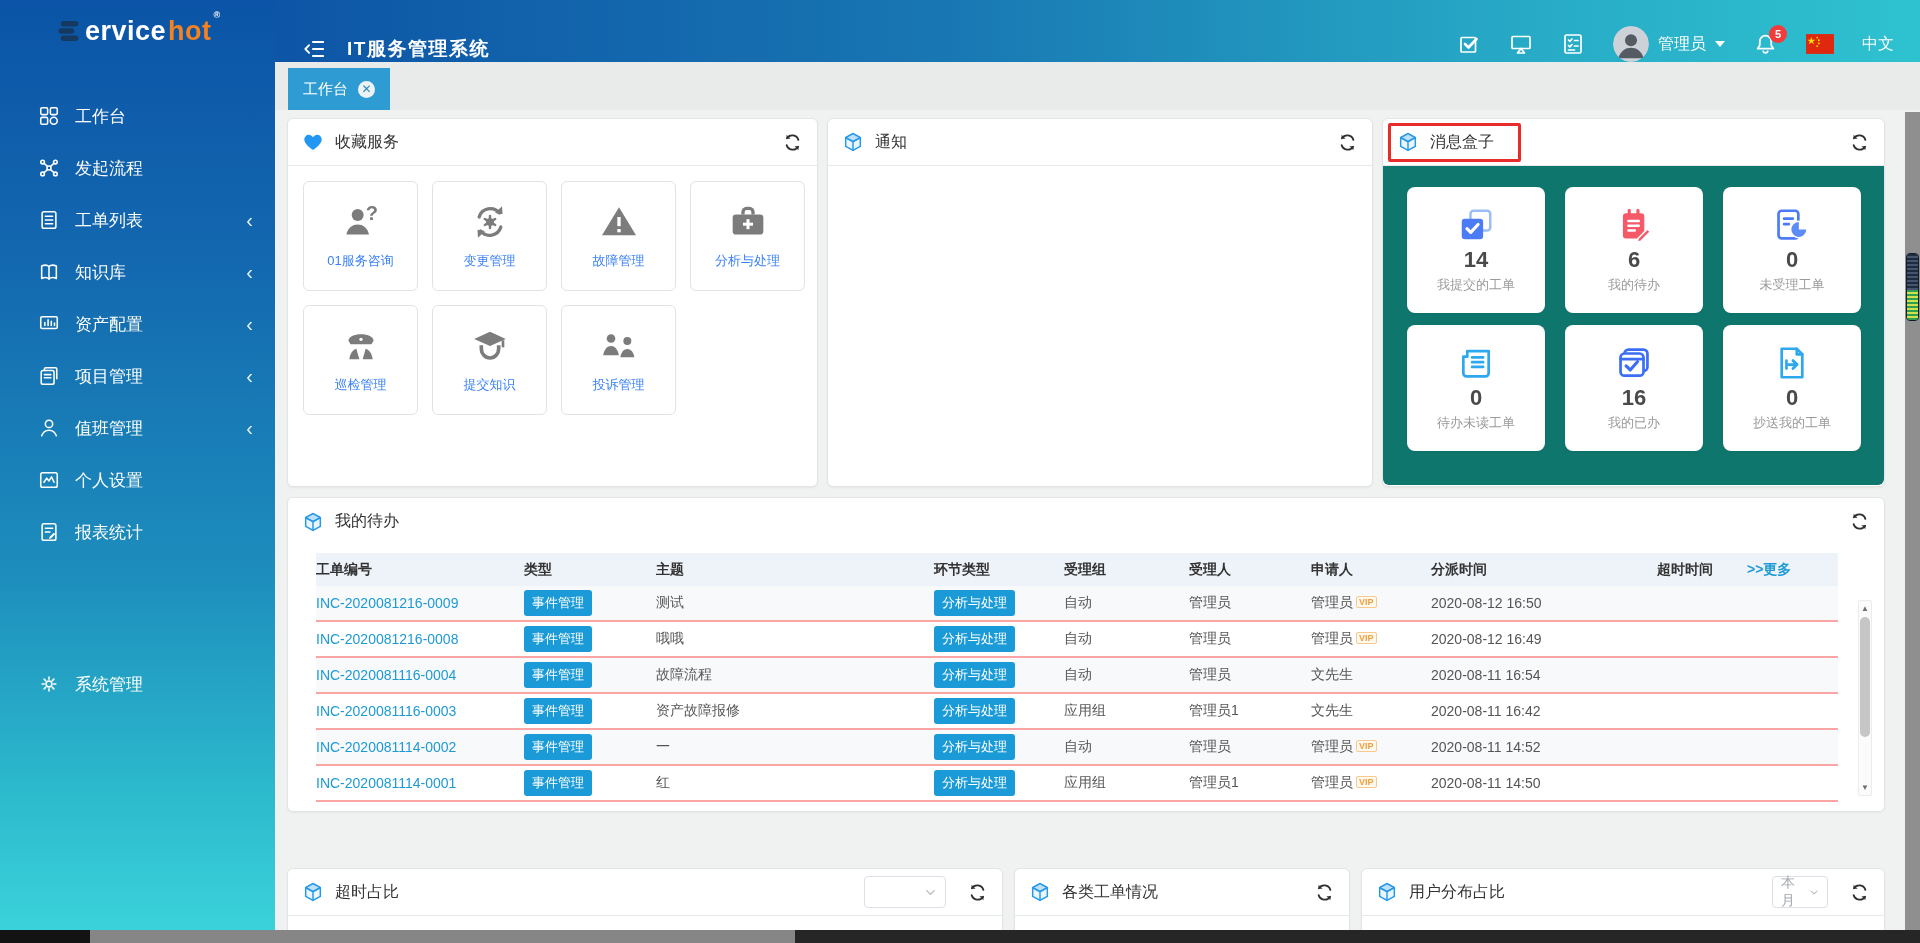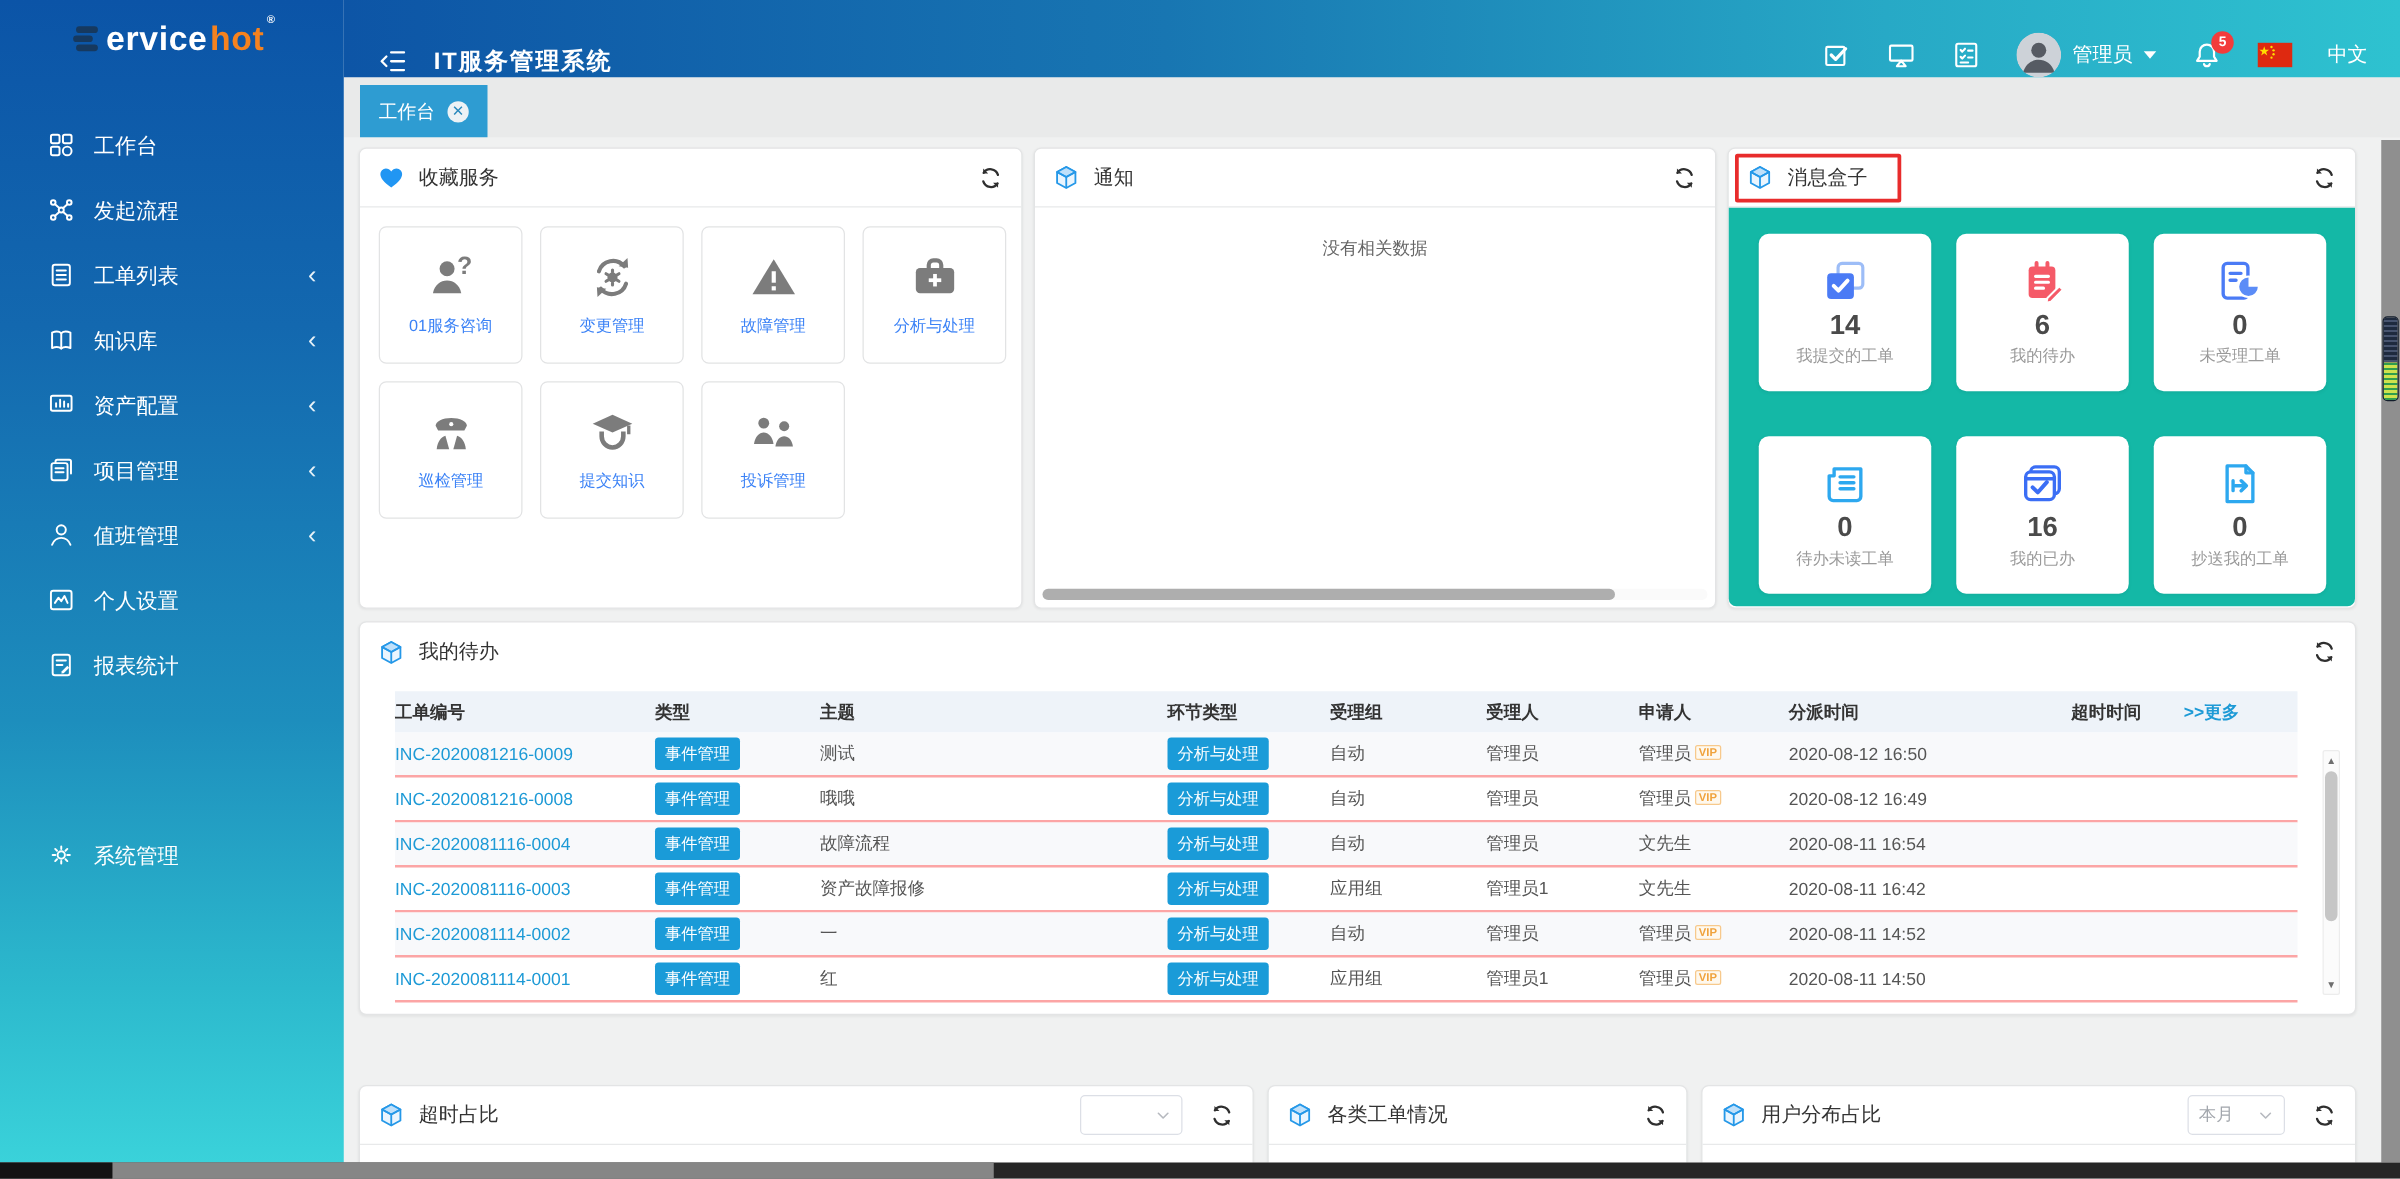--- a/index.html
+++ b/index.html
@@ -58,22 +58,22 @@
   .tile{height:110px;border:1px solid #e2e3e4;border-radius:6px;background:#fff;cursor:pointer;
     display:flex;flex-direction:column;align-items:center;justify-content:center;gap:10px}
   .tile .t-icon{width:40px;height:40px;color:#7c7c7c}
   .tile-label{font-size:13px;color:#3b82f6}
   
   .notice-body{position:relative;height:calc(100% - 48px)}
   .empty{text-align:center;padding-top:24px;font-size:14px;color:#666}
   .h-scroll{position:absolute;left:6px;right:6px;bottom:5px;height:9px;border-radius:5px;background:#fafafa}
   .h-thumb{width:86%;height:100%;border-radius:5px;background:#aeaeae;cursor:pointer}
   
-  .msg-body{background:#14b8a6;height:calc(100% - 48px);padding:21px 24px;border-radius:0 0 6px 6px;
-    display:grid;grid-template-columns:repeat(3,138px);grid-auto-rows:126px;gap:36px 20px}
+  .msg-body{background:#0f766e;height:calc(100% - 48px);padding:21px 24px;border-radius:0 0 6px 6px;
+    display:grid;grid-template-columns:repeat(3,138px);grid-auto-rows:126px;gap:12px 20px}
   .card{background:#fff;border-radius:8px;box-shadow:0 1px 3px rgba(0,0,0,.06);cursor:pointer;
     display:flex;flex-direction:column;align-items:center;justify-content:center;gap:3px}
   .card .c-icon{width:38px;height:38px}
   .card-count{font-size:22px;font-weight:bold;color:#4a4a4a}
   .card-label{font-size:13px;color:#9a9a9a}
   .red-box{position:absolute;left:5px;top:4px;width:133px;height:39px;border:3px solid #e82c2c;border-radius:2px;z-index:3;pointer-events:none}
   
   .todo-body{position:relative;height:calc(100% - 48px);padding:8px 46px 10px 28px}
   .t-head,.t-row{display:grid;grid-template-columns:208px 132px 278px 130px 125px 122px 120px 226px 90px 1fr;align-items:center}
   .t-head{height:33px;background:#eef3f9;font-size:14px;font-weight:bold;color:#333}
@@ -402,26 +402,20 @@
       <span class="panel-title">通知</span>
       <span class="refresh-btn icon">
           <svg viewBox="0 0 24 24" fill="none" stroke="currentColor" stroke-width="1.7" stroke-linecap="round" stroke-linejoin="round">
             <path d="M18.7 9A7.3 7.3 0 0 0 5.6 7.2" stroke-width="2.1"></path>
             <path d="M5.3 15a7.3 7.3 0 0 0 13.1 1.8" stroke-width="2.1"></path>
             <path d="M5.2 3.2v4.6h4.6z" fill="currentColor" stroke="none"></path>
             <path d="M18.8 20.8v-4.6h-4.6z" fill="currentColor" stroke="none"></path>
           </svg>
         </span>
     </div>
-    <div class="notice-body">
-      <div class="empty">没有相关数据</div>
-      <div class="h-scroll">
-          <div class="h-thumb"></div>
-        </div>
-    </div>
   </section>
 
   <section class="panel" style="left:1107px;top:8px;width:503px;height:369px">
     <div class="panel-head">
       <span class="p-icon icon">
           <svg viewBox="0 0 24 24" fill="none" stroke="#2598e8" stroke-width="1.6" stroke-linejoin="round">
             <path d="M12 2.8l8 4.4v9.6l-8 4.4-8-4.4V7.2z" fill="#eaf5fe"></path>
             <path d="M12 2.8l8 4.4-8 4.4-8-4.4z" fill="#bfe0fa"></path>
             <path d="M12 11.6v9.6M4 7.2l8 4.4 8-4.4"></path>
           </svg>
@@ -677,21 +671,21 @@
   <section class="panel" style="left:1086px;top:758px;width:524px;height:100px">
     <div class="panel-head">
       <span class="p-icon icon">
           <svg viewBox="0 0 24 24" fill="none" stroke="#2598e8" stroke-width="1.6" stroke-linejoin="round">
             <path d="M12 2.8l8 4.4v9.6l-8 4.4-8-4.4V7.2z" fill="#eaf5fe"></path>
             <path d="M12 2.8l8 4.4-8 4.4-8-4.4z" fill="#bfe0fa"></path>
             <path d="M12 11.6v9.6M4 7.2l8 4.4 8-4.4"></path>
           </svg>
         </span>
       <span class="panel-title">用户分布占比</span>
-      <div class="select" style="margin-left:auto;width:78px">
+      <div class="select" style="margin-left:auto;width:56px">
         <span>本月</span>
         <span class="sel-chev icon">
             <svg viewBox="0 0 24 24" fill="none" stroke="currentColor" stroke-width="1.7" stroke-linecap="round" stroke-linejoin="round">
               <path d="M5 8.5l7 7 7-7" stroke-width="2.4"></path>
             </svg>
           </span>
       </div>
       <span class="refresh-btn icon" style="margin-left:10px">
           <svg viewBox="0 0 24 24" fill="none" stroke="currentColor" stroke-width="1.7" stroke-linecap="round" stroke-linejoin="round">
             <path d="M18.7 9A7.3 7.3 0 0 0 5.6 7.2" stroke-width="2.1"></path>

